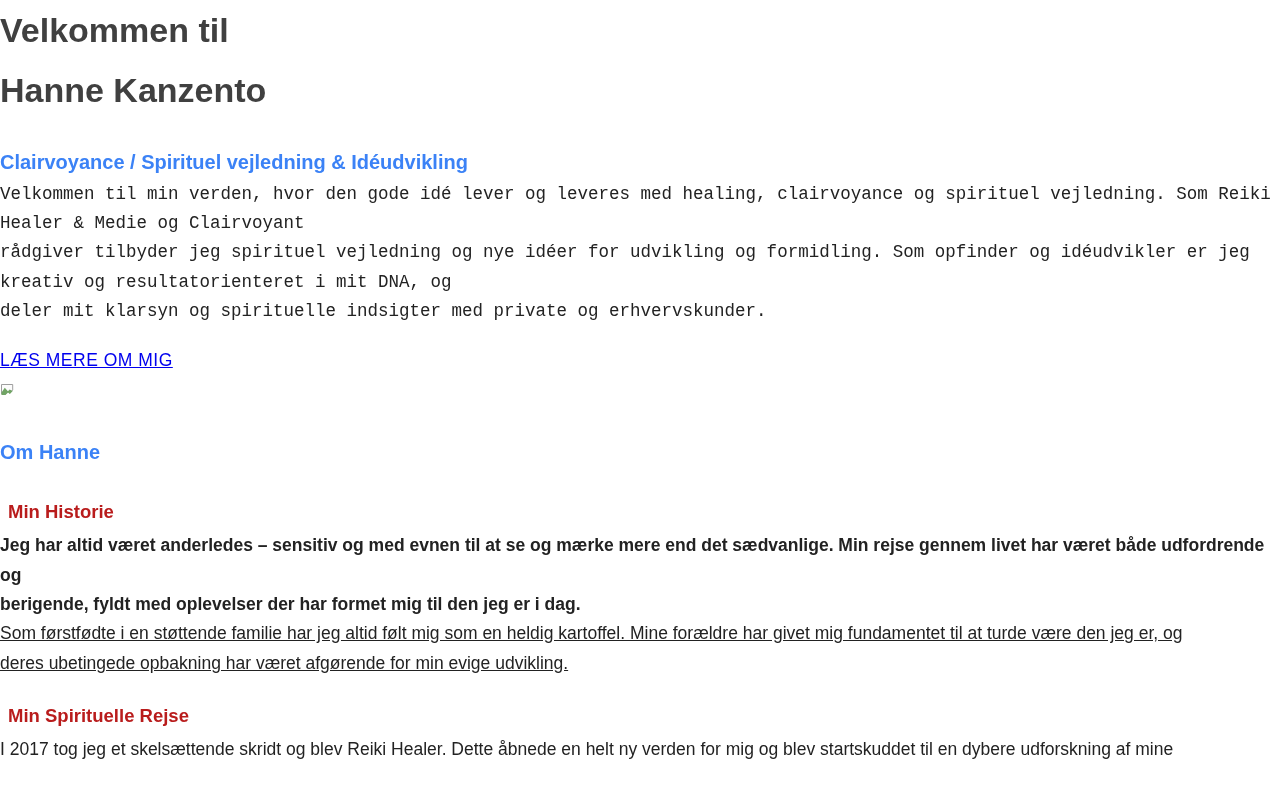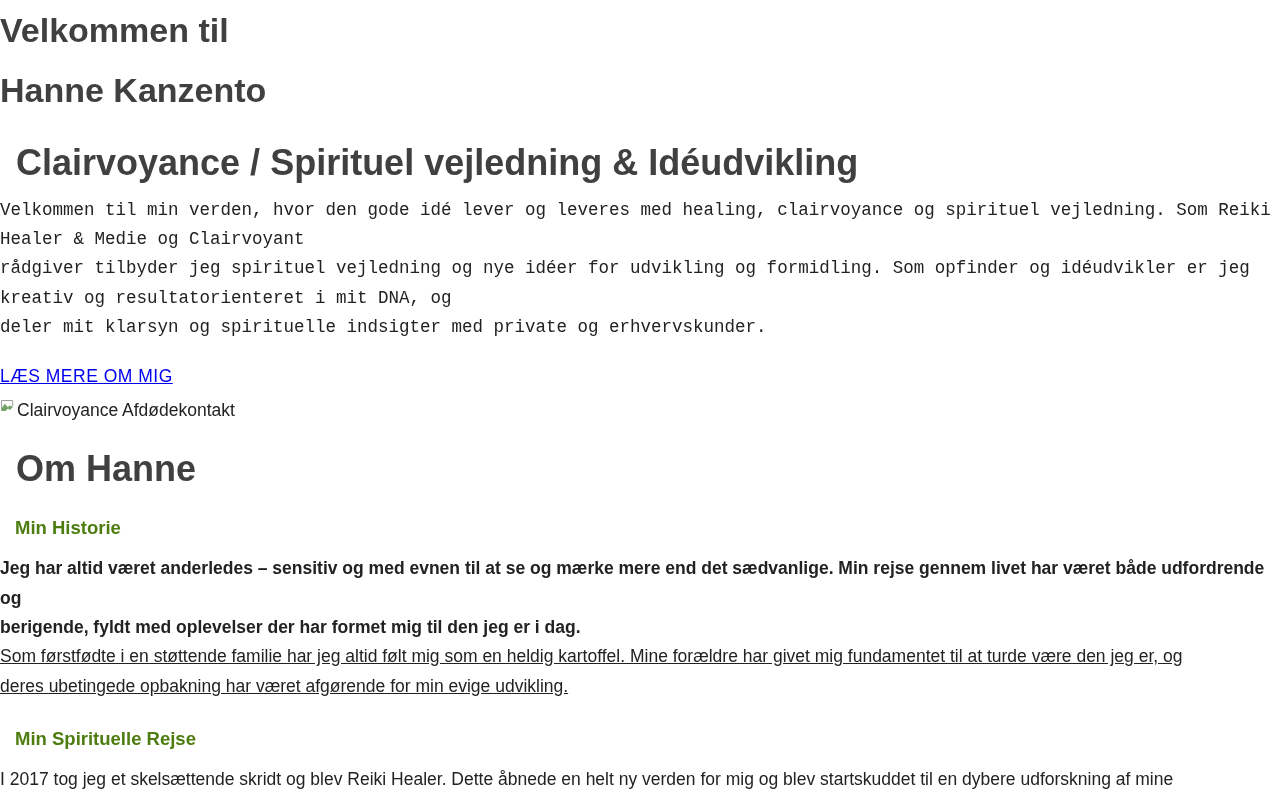--- a/index.html
+++ b/index.html
@@ -18,35 +18,35 @@
   .page-title {
     margin: 0;
     font-size: 34px;
     line-height: 60px;
     font-weight: 700;
     color: #404040;
     white-space: pre-line;
   }
   
   .h2 {
-    font-size: 36px;
+    font-size: 20px;
     line-height: 33.6px;
     font-weight: 700;
-    color: #404040;
-    margin: 16px;
+    color: #3b82f6;
+    margin: 0;
   }
   .h2-intro { margin-top: 26px; }
   .h2-about { margin-top: 27px; }
   
   .h4 {
     font-size: 18.5px;
     line-height: 22.2px;
     font-weight: 700;
-    color: #4d7c0f;
-    margin: 15px;
+    color: #b91c1c;
+    margin: 8px;
   }
   .h4-historie { margin-top: 31px; }
   .h4-rejse    { margin-top: 27px; }
   
   p.body {
     font-size: 17.5px;
     line-height: 29.4px;
     margin: 0;
     white-space: pre-line;
     color: #222222;
@@ -89,21 +89,21 @@
 deler mit klarsyn og spirituelle indsigter med private og erhvervskunder.</p>
 
 <div class="links">
   <a href="#">LÆS MERE OM MIG</a>
 </div>
 
 <div class="imgline">
   <span><svg width="17" height="17" viewBox="0 0 17 17" aria-hidden="true">
     <path d="M1.5 1.5h11.2v5.4l-2.8 3.2-1.9-1.6-2.5 2.4H1.5z" fill="#fcfcfc" stroke="#9e9e9e" stroke-width="1"></path>
     <path d="M1.5 9.4l3.3-4.6 3.1 3.5 1.7-1.8 3.1 1.4-2.8 3.2-1.9-1.6-2.5 2.4H1.5z" fill="#71a465"></path>
-  </svg></span><span>Clairvoyance Afdødekontakt</span>
+  </svg></span>
 </div>
 
 <h2 class="h2 h2-about">Om Hanne</h2>
 
 <h4 class="h4 h4-historie">Min Historie</h4>
 
 <p class="body p-hist1">Jeg har altid været anderledes – sensitiv og med evnen til at se og mærke mere end det sædvanlige. Min rejse gennem livet har været både udfordrende og
 berigende, fyldt med oplevelser der har formet mig til den jeg er i dag.</p>
 
 <p class="body p-hist2">Som førstfødte i en støttende familie har jeg altid følt mig som en heldig kartoffel. Mine forældre har givet mig fundamentet til at turde være den jeg er, og

